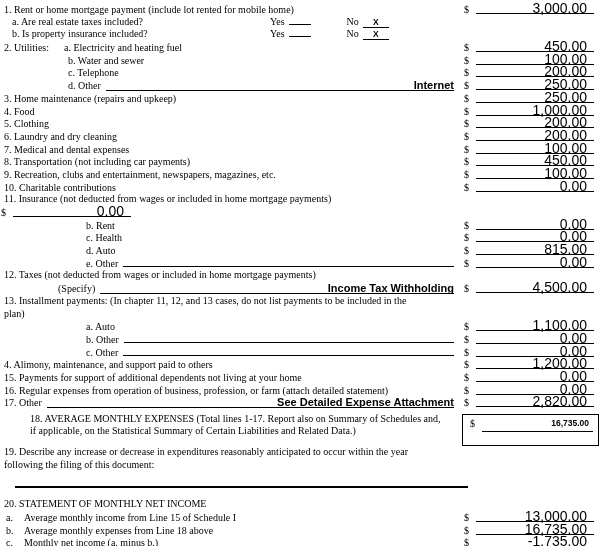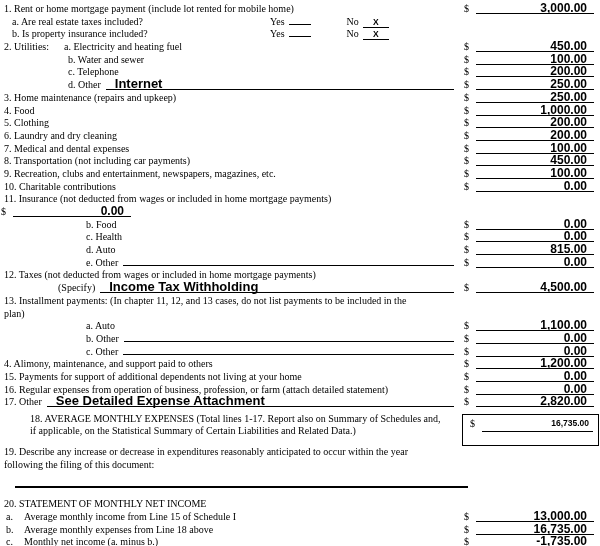--- a/index.html
+++ b/index.html
@@ -30,38 +30,39 @@
   .prefix { flex: none; width: 64px; padding-left: 4px; }
   .letter { flex: none; width: 24px; padding-left: 6px; }
 
   .amtcol { flex: none; width: 137px; display: flex; align-items: baseline; padding-right: 6px; }
   .ds { flex: none; width: 13px; padding-left: 1px; }
   .aval {
     flex: 1;
     border-bottom: 1px solid #000;
     text-align: right;
     font-family: "Liberation Sans", sans-serif;
-    font-weight: bold;
-    font-size: 12px;
+    font-weight: normal;
+    font-size: 14px;
     line-height: 10px;
     padding-right: 7px;
     min-height: 9px;
   }
 
   .fill {
     flex: 1;
     border-bottom: 1px solid #000;
     font-family: "Liberation Sans", sans-serif;
     font-weight: bold;
-    font-size: 13px;
+    font-size: 11px;
     line-height: 10px;
     padding-left: 9px;
     margin-left: 5px;
     margin-right: 9px;
     min-height: 9px;
+    text-align: right;
   }
 
   .ynlabel { flex: none; width: 270px; padding-left: 12px; }
   .ynword  { flex: none; }
   .ynblank { flex: none; width: 22px; border-bottom: 1px solid #000; margin-left: 4px; min-height: 1px; }
   .ynno    { margin-left: 36px; }
   .ynx {
     flex: none; width: 26px;
     border-bottom: 1px solid #000;
     margin-left: 4px;
@@ -226,21 +227,21 @@
     <span class="lbl ind0">11. Insurance (not deducted from wages or included in home mortgage payments)</span>
   </div>
 
   <div class="row">
     <span class="amtcol">
       <span class="ds">$</span>
       <span class="aval">0.00</span>
     </span>
   </div>
   <div class="row">
-    <span class="lbl ind3">b. Food</span>
+    <span class="lbl ind3">b. Rent</span>
     <span class="amtcol">
       <span class="ds">$</span>
       <span class="aval">0.00</span>
     </span>
   </div>
   <div class="row">
     <span class="lbl ind3">c. Health</span>
     <span class="amtcol">
       <span class="ds">$</span>
       <span class="aval">0.00</span>

